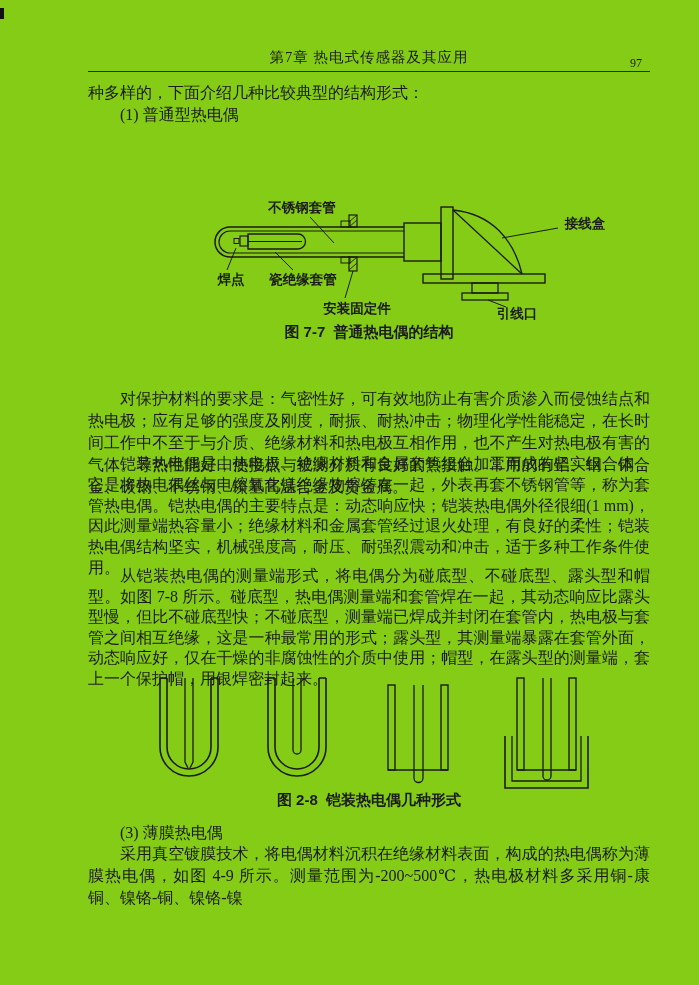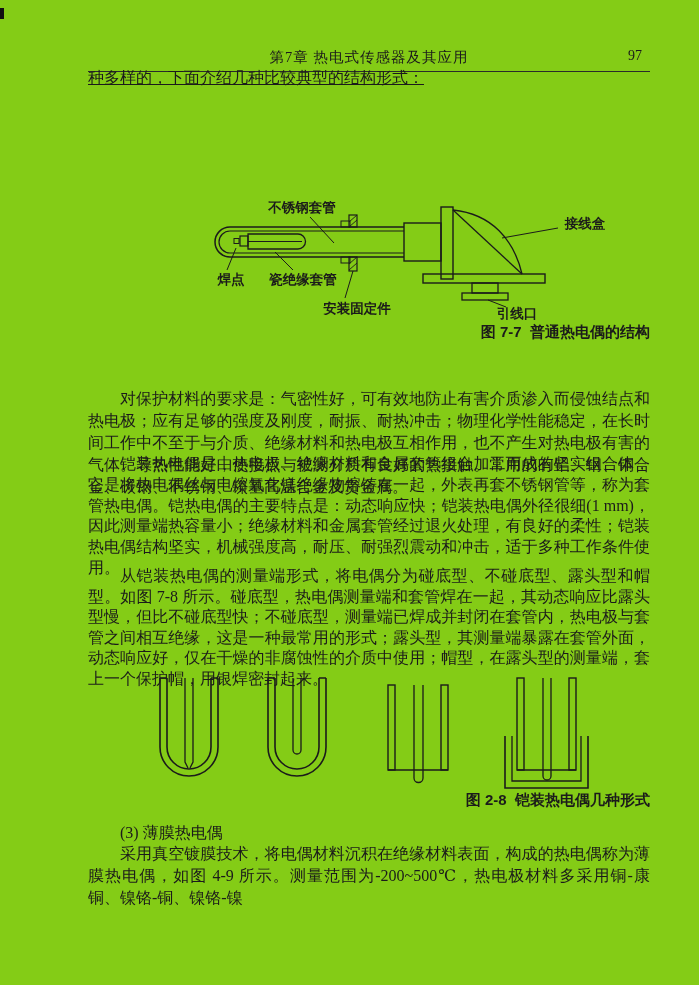--- a/index.html
+++ b/index.html
@@ -14,30 +14,30 @@
   }
   .edge-mark{position:absolute;left:0;top:8px;width:4px;height:11px;background:#111;}
   .pageheader{
     position:absolute;left:88px;top:44px;width:562px;height:27px;
     border-bottom:1.6px solid #2a2a2a;
   }
   .chapter{
     position:absolute;left:0;right:0;top:4px;
     text-align:center;font-size:14.5px;letter-spacing:1px;
   }
-  .pagenum{position:absolute;right:8px;top:4px;font-size:14px;}
+  .pagenum{position:absolute;right:8px;top:12px;font-size:12px;}
   .tline,.para{
     position:absolute;left:88px;width:562px;
     font-size:16px;margin:0;text-align:justify;
   }
   .para{text-indent:2em;}
   .shead{text-indent:2em;}
   .caption{
     position:absolute;left:88px;width:562px;margin:0;
-    text-align:right;font-weight:700;font-size:15px;
+    text-align:center;font-weight:700;font-size:15px;
     font-family:"Liberation Sans","DejaVu Sans",sans-serif;
     white-space:pre-wrap;
   }
   .figsvg{position:absolute;}
   .figsvg path,.figsvg line,.figsvg rect{stroke:#1b1b1b;fill:none;}
   .flabel{
     font-family:"Liberation Sans","DejaVu Sans",sans-serif;
     font-weight:700;font-size:13.5px;fill:#1b1b1b;stroke:none;
   }
   .filled{fill:#1b1b1b;stroke:none;}
@@ -47,21 +47,22 @@
 
 <div class="page">
 
   <div class="edge-mark"></div>
 
   <div class="pageheader">
     <span class="chapter">第7章  热电式传感器及其应用</span>
     <span class="pagenum">97</span>
   </div>
 
-  <p class="tline" style="top:67px;line-height:22px;text-decoration:underline;">种多样的，下面介绍几种比较典型的结构形式：</p>
+  <p class="tline" style="top:82px;line-height:22px;">种多样的，下面介绍几种比较典型的结构形式：</p>
+  <p class="tline shead" style="top:104px;line-height:22px;">(1) 普通型热电偶</p>
 
   <svg class="figsvg" style="left:150px;top:198px;" width="465" height="124" viewBox="0 0 465 124">
 
     <path stroke-width="1.5" d="M254 29 H80 A15 15 0 0 0 80 59 H254"></path>
     <path stroke-width="1.2" d="M254 33 H80 A11 11 0 0 0 80 55 H254"></path>
 
     <path stroke-width="1.3" d="M98 36 H148 A7.5 7.5 0 0 1 148 51 H98 Z"></path>
     <path stroke-width="1" d="M98 43.5 H152"></path>
     <rect stroke-width="1.2" x="90" y="38" width="8" height="10"></rect>
     <rect class="filled" x="84" y="40.5" width="5" height="5"></rect>

